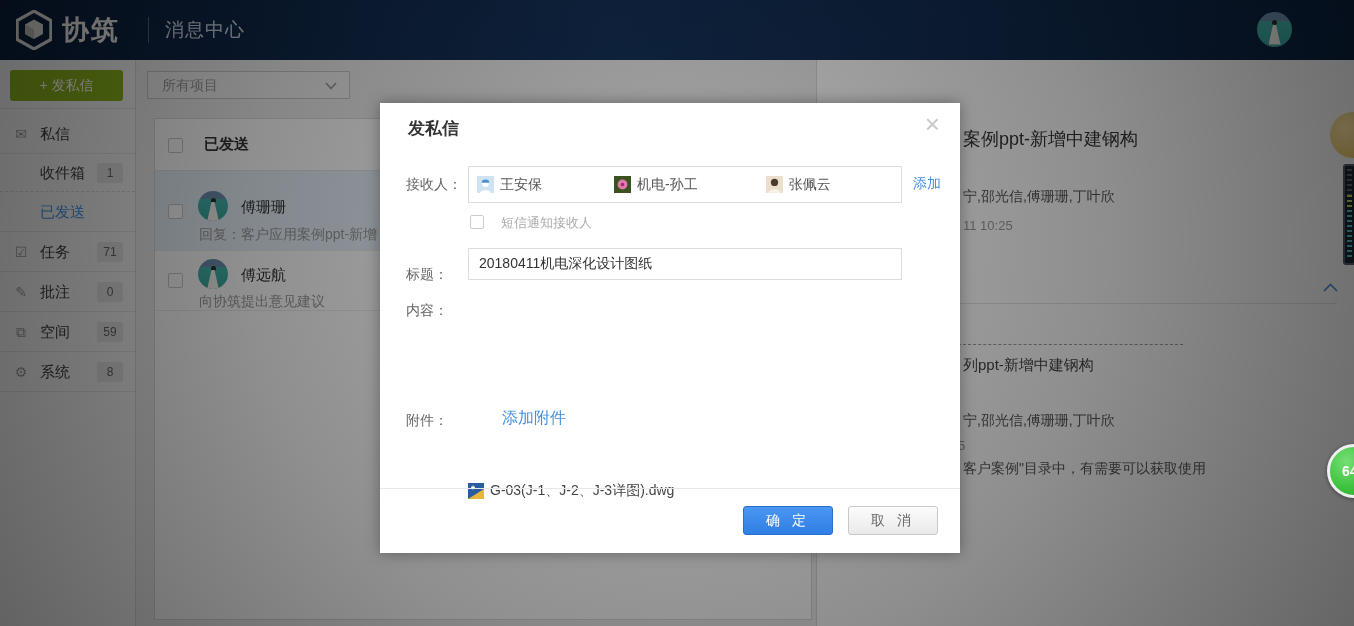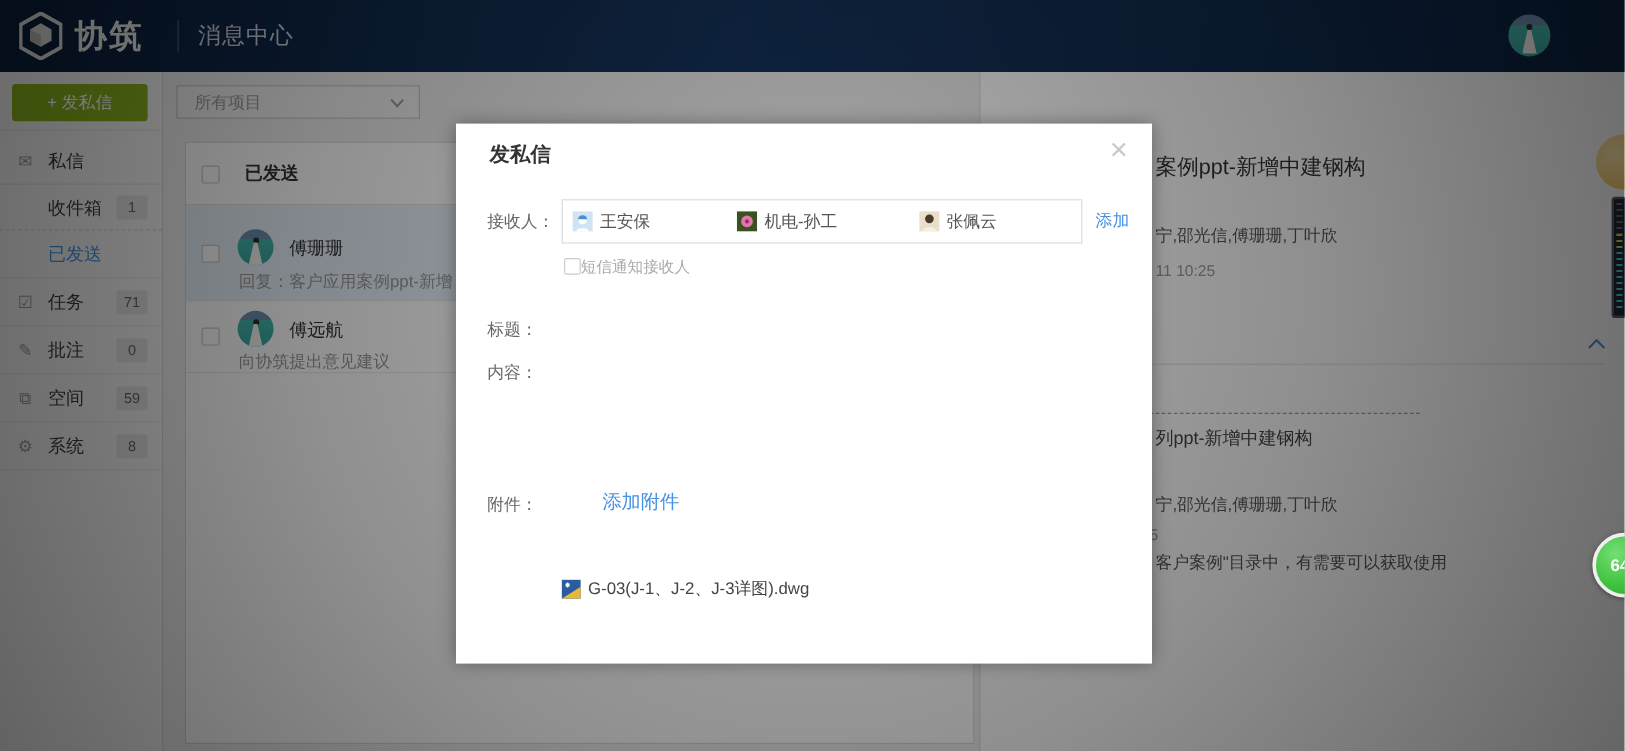--- a/index.html
+++ b/index.html
@@ -88,21 +88,21 @@
   .modal { position:absolute; left:380px; top:103px; width:580px; height:450px; background:#fff; z-index:100; box-shadow:0 0 14px rgba(0,0,0,.35); }
   .modal-title { position:absolute; left:28px; top:14px; font-size:17px; font-weight:bold; color:#333; }
   .modal-close { position:absolute; right:20px; top:8px; font-size:26px; color:#c9c9c9; cursor:pointer; line-height:1; }
   .f-label { position:absolute; width:60px; font-size:14px; color:#666; }
   .recip-field { position:absolute; left:88px; top:63px; width:434px; height:37px; border:1px solid #ddd; background:#fff; display:flex; align-items:center; }
   .chip { display:flex; align-items:center; font-size:14px; color:#555;justify-content:flex-end; }
   .chip svg { margin-right:6px; }
   .chip.c1 { margin-left:8px; } .chip.c2 { margin-left:72px; } .chip.c3 { margin-left:68px; }
   .add-link { position:absolute; left:533px; top:72px; font-size:14px; color:#4490e2; cursor:pointer; text-decoration:none; }
   .sms-box { position:absolute; left:90px; top:112px; width:14px; height:14px; border:1px solid #ccc; border-radius:2px; background:#fff; cursor:pointer; }
-  .sms-label { position:absolute; left:104px; top:111px; font-size:13px; color:#aaa; }
+  .sms-label { position:absolute; left:121px; top:111px; font-size:13px; color:#aaa; }
   .subject-input { position:absolute; left:88px; top:145px; width:434px; height:32px; border:1px solid #ddd; padding:0 10px; font-size:14px; color:#333; font-family:"Liberation Sans",sans-serif; }
   .content-area { position:absolute; left:88px; top:190px; width:434px; height:97px; border:1px solid #ccc; padding:7px 10px; font-size:14px; color:#333; resize:none; font-family:"Liberation Sans",sans-serif; line-height:1.5; }
   .attach-add { position:absolute; left:90px; top:305px; font-size:16px; color:#4490e2; cursor:pointer; text-decoration:none;margin-left:32px; }
   .attach-row { position:absolute; left:88px; top:332px; display:flex; align-items:center; font-size:14px; color:#444;margin-top:47px; }
   .attach-row svg { margin-right:6px; }
   .modal-footer { position:absolute; left:0; top:385px; width:580px; height:65px; border-top:1px solid #e8e8e8; }
   .btn { position:absolute; top:17px; width:90px; height:29px; border-radius:3px; font-size:14px; cursor:pointer; font-family:"Liberation Sans",sans-serif; letter-spacing:4px; }
   .btn-confirm { left:363px; background:linear-gradient(180deg,#4a97f2,#2f7ee4); border:1px solid #2a6fc9; color:#fff; }
   .btn-cancel { left:468px; background:linear-gradient(180deg,#fcfcfc,#e9e9e9); border:1px solid #c9c9c9; color:#666; }
 </style>
@@ -254,29 +254,34 @@
         </svg>
         <span>张佩云</span>
       </span>
     </div>
     <a class="add-link">添加</a>
 
     <span class="sms-box"></span>
     <span class="sms-label">短信通知接收人</span>
 
     <span class="f-label" style="left:26px; top:163px;">标题：</span>
+    <input class="subject-input" type="text" value="20180411机电深化设计图纸" style="">
 
     <span class="f-label" style="left:26px; top:199px;">内容：</span>
 
     <span class="f-label" style="left:26px; top:309px;">附件：</span>
     <a class="attach-add">添加附件</a>
     <div class="attach-row">
       <svg width="16" height="16" viewBox="0 0 16 16">
         <rect width="16" height="16" fill="#2a5d9f"></rect>
         <path d="M0 16 L16 6 L16 16 Z" fill="#e8b63a"></path>
         <path d="M5 2.5 v4 M3 4.5 h4 M3.6 3.1 l2.8 2.8 M6.4 3.1 l-2.8 2.8" stroke="#fff" stroke-width="0.9"></path>
       </svg>
       <span>G-03(J-1、J-2、J-3详图).dwg</span>
     </div>
 
+    <div class="modal-footer">
+      <button class="btn btn-confirm">确 定</button>
+      <button class="btn btn-cancel">取 消</button>
+    </div>
   </div>
 
 </div>
 
 </body></html>

